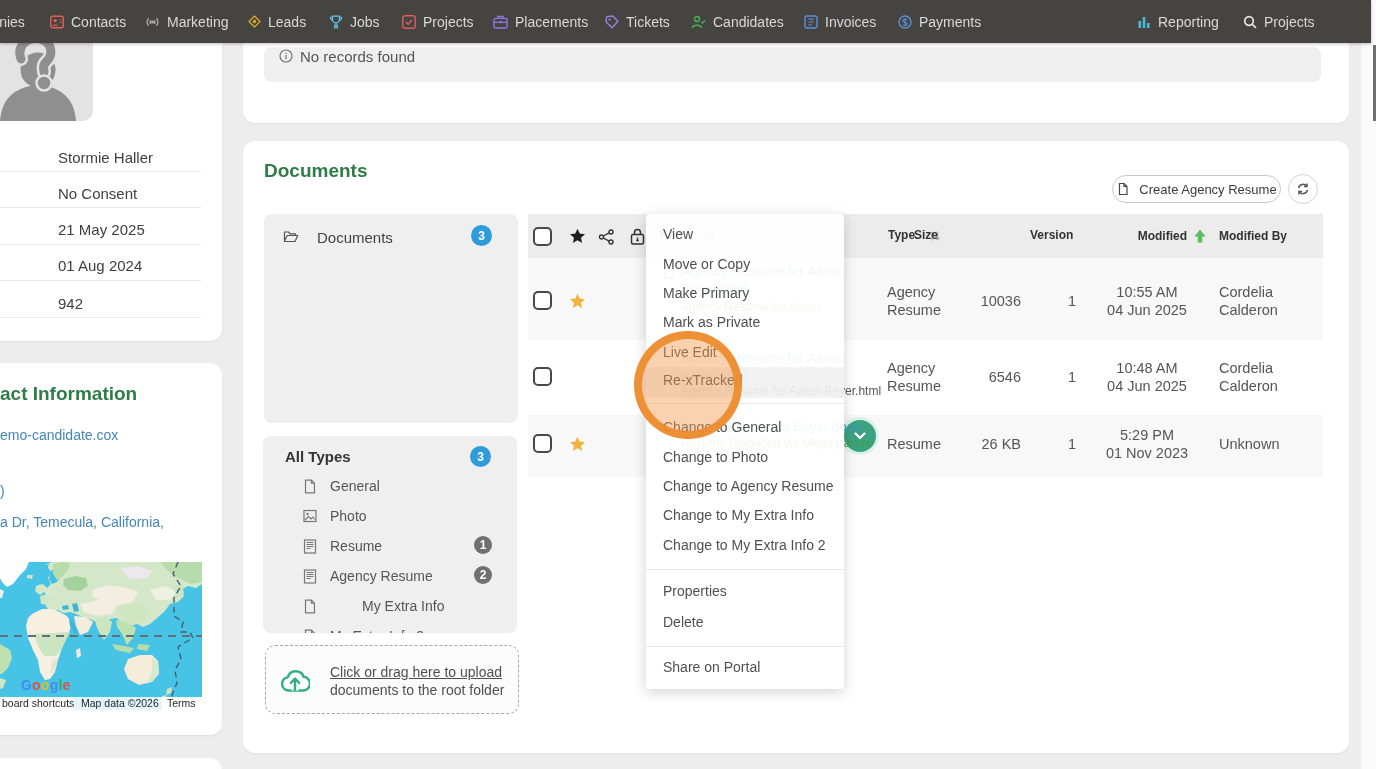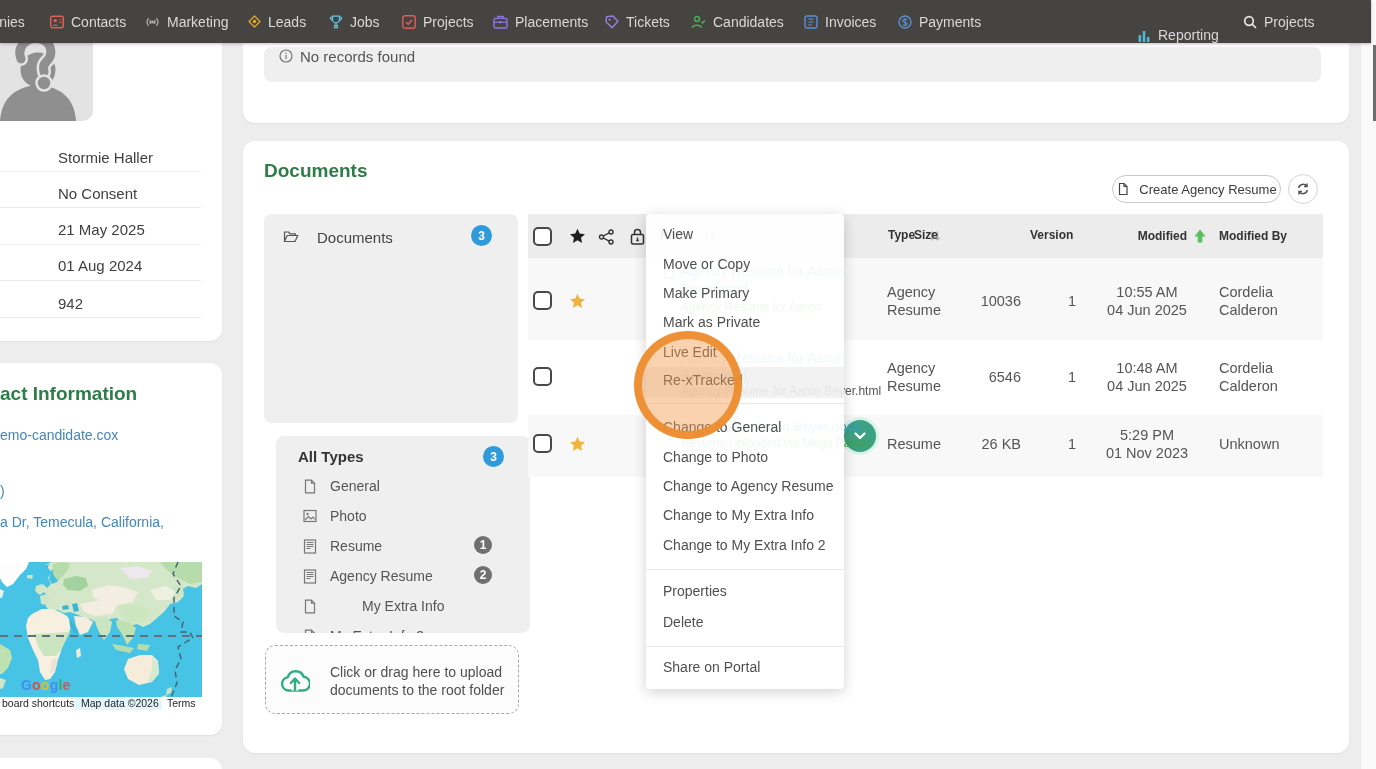--- a/index.html
+++ b/index.html
@@ -112,21 +112,21 @@
       </svg>
       <span>Invoices</span>
     </div>
     <div class="navitem" style="left:898px;">
       <svg width="14" height="14" viewBox="0 0 14 14">
         <circle cx="7" cy="7" r="6" fill="none" stroke="#5a8fd6" stroke-width="1.4"></circle>
         <path d="M9 4.8 c-2-1.4-4.3-0.3-4.3 1.1 c0 2 4.6 0.8 4.6 2.9 c0 1.5-2.6 2.4-4.6 1 M7 3.2 v7.8" stroke="#5a8fd6" stroke-width="1.1" fill="none"></path>
       </svg>
       <span>Payments</span>
     </div>
-    <div class="navitem" style="left:1137px;align-items:flex-end;">
+    <div class="navitem" style="left:1137px;">
       <svg width="14" height="14" viewBox="0 0 14 14">
         <rect x="1.5" y="6" width="2.6" height="7" fill="#4ab8d8"></rect>
         <rect x="5.7" y="2" width="2.6" height="11" fill="#4ab8d8"></rect>
         <rect x="9.9" y="8" width="2.6" height="5" fill="#4ab8d8"></rect>
       </svg>
       <span>Reporting</span>
     </div>
     <div class="navitem" style="left:1243px;">
       <svg width="14" height="14" viewBox="0 0 14 14">
         <circle cx="6" cy="6" r="4.3" fill="none" stroke="#e4e4e4" stroke-width="1.7"></circle>
@@ -274,21 +274,21 @@
 
   <div class="gpanel" style="left:264px; top:214px; width:254px; height:209px; z-index:2;"></div>
   <div class="abs" style="left:283px; top:229px; z-index:3;">
     <svg width="16" height="15" viewBox="0 0 16 15">
       <path d="M1.5 3 V12.5 H12 L14.8 6.5 H4.2 L1.5 12 V3 H5.5 L7 4.8 H12.5 V6.5" fill="none" stroke="#555" stroke-width="1.2" stroke-linejoin="round"></path>
     </svg>
   </div>
   <div class="abs" style="left:317px; top:229px; font-size:15px; color:#444; z-index:3;">Documents</div>
   <div class="badge bblue" style="left:471px; top:225px; z-index:3;">3</div>
 
-  <div class="gpanel" style="left:276px; top:436px; width:254px; height:197px; z-index:2; overflow:hidden;">
+  <div class="gpanel" style="left:263px; top:436px; width:254px; height:197px; z-index:2; overflow:hidden;">
     <div style="position:absolute; left:22px; top:12px; font-size:15px; font-weight:bold; color:#333;">All Types</div>
     <div class="badge bblue" style="left:207px; top:10px;">3</div>
   </div>
   <div class="abs" id="typelist" style="left:264px; top:436px; width:254px; height:197px; overflow:hidden; z-index:3;">
     <div style="position:absolute; left:39px; top:43px;"><svg width="14" height="15" viewBox="0 0 14 15">
         <path d="M2.5 1.2 H8.5 L11.5 4.2 V13.8 H2.5 Z" fill="none" stroke="#777" stroke-width="1.2"></path>
         <path d="M8.5 1.2 V4.2 H11.5" fill="none" stroke="#777" stroke-width="1.2"></path>
       </svg></div>
     <div style="position:absolute; left:66px; top:42px; font-size:14px; color:#555;">General</div>
     <div style="position:absolute; left:39px; top:73px;"><svg width="14" height="14" viewBox="0 0 14 14">
@@ -323,21 +323,21 @@
 
   <div class="abs" style="left:265px; top:645px; width:254px; height:69px; border:1.5px dashed #a8a8a8; border-radius:10px; background:#fcfcfc; z-index:2;"></div>
   <div class="abs" style="left:280px; top:666px; z-index:3;">
     <svg width="30" height="27" viewBox="0 0 30 27">
       <path d="M8.2 24.5 a6.7 6.7 0 0 1 -0.4 -13.3 a8.3 8.3 0 0 1 15.8 -0.4 a6 6 0 0 1 -1 13.7 Z" fill="none" stroke="#2fae84" stroke-width="2.4" stroke-linejoin="round"></path>
       <path d="M15 24.5 V12.5" stroke="#fcfcfc" stroke-width="7"></path>
       <path d="M15 23.8 V13.5" stroke="#2fae84" stroke-width="2.4" stroke-linecap="round"></path>
       <path d="M10.8 17 L15 12.6 L19.2 17" fill="none" stroke="#2fae84" stroke-width="2.4" stroke-linecap="round" stroke-linejoin="round"></path>
     </svg>
   </div>
-  <div class="abs" style="left:330px; top:664px; font-size:14px; color:#4f4f4f; z-index:3;">Click or drag here to upload</div>
+  <div class="abs" style="left:330px; top:664px; font-size:14px; color:#4f4f4f; z-index:3;text-decoration:underline;">Click or drag here to upload</div>
   <div class="abs" style="left:330px; top:682px; font-size:14px; color:#4f4f4f; z-index:3;">documents to the root folder</div>
 
   <div class="abs" id="thead" style="left:528px; top:214px; width:795px; height:44px; background:#ececec; z-index:2;"></div>
   <div class="abs" id="row1" style="left:528px; top:258px; width:795px; height:82px; background:#f8f8f8; z-index:2;"></div>
   <div class="abs" id="row2" style="left:528px; top:340px; width:795px; height:75px; background:#ffffff; z-index:2;"></div>
   <div class="abs" id="row3" style="left:528px; top:415px; width:795px; height:62px; background:#f8f8f8; z-index:2;"></div>
   <div id="tcontent" class="abs" style="z-index:3;">
     <div class="abs" style="left:844px; top:420px; width:32px; height:32px; border-radius:50%; background:#3da183; box-shadow:0 0 0 3px #d9f3e9; display:flex; align-items:center; justify-content:center;">
       <svg width="12" height="8" viewBox="0 0 12 8">
         <path d="M1.5 1.5 L6 6 L10.5 1.5" fill="none" stroke="#fff" stroke-width="2.2" stroke-linecap="round" stroke-linejoin="round"></path>

